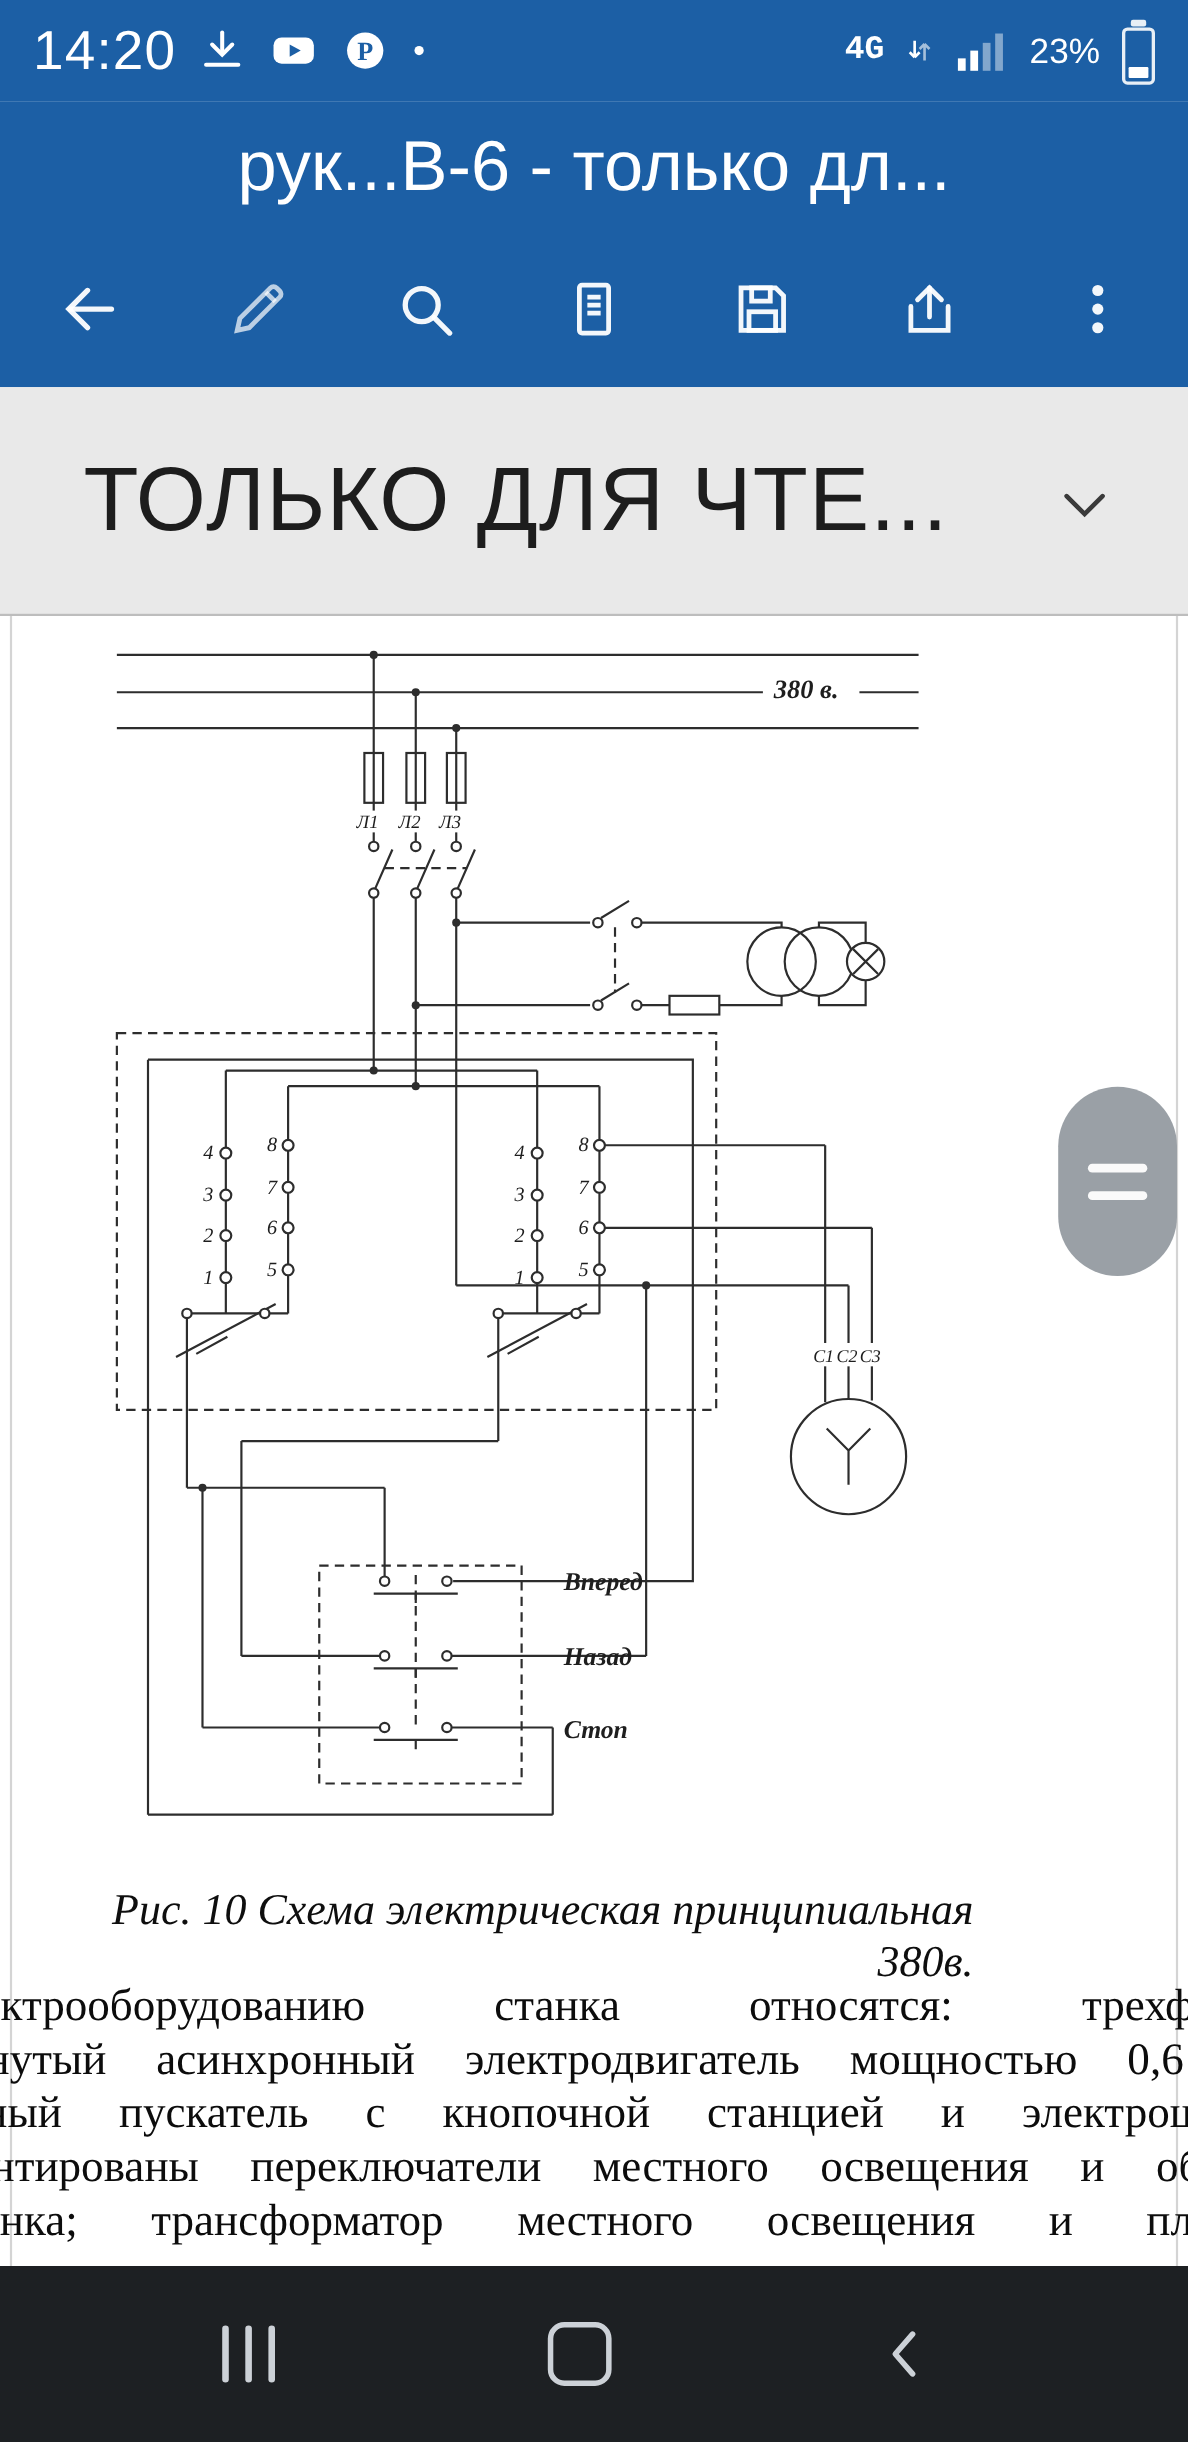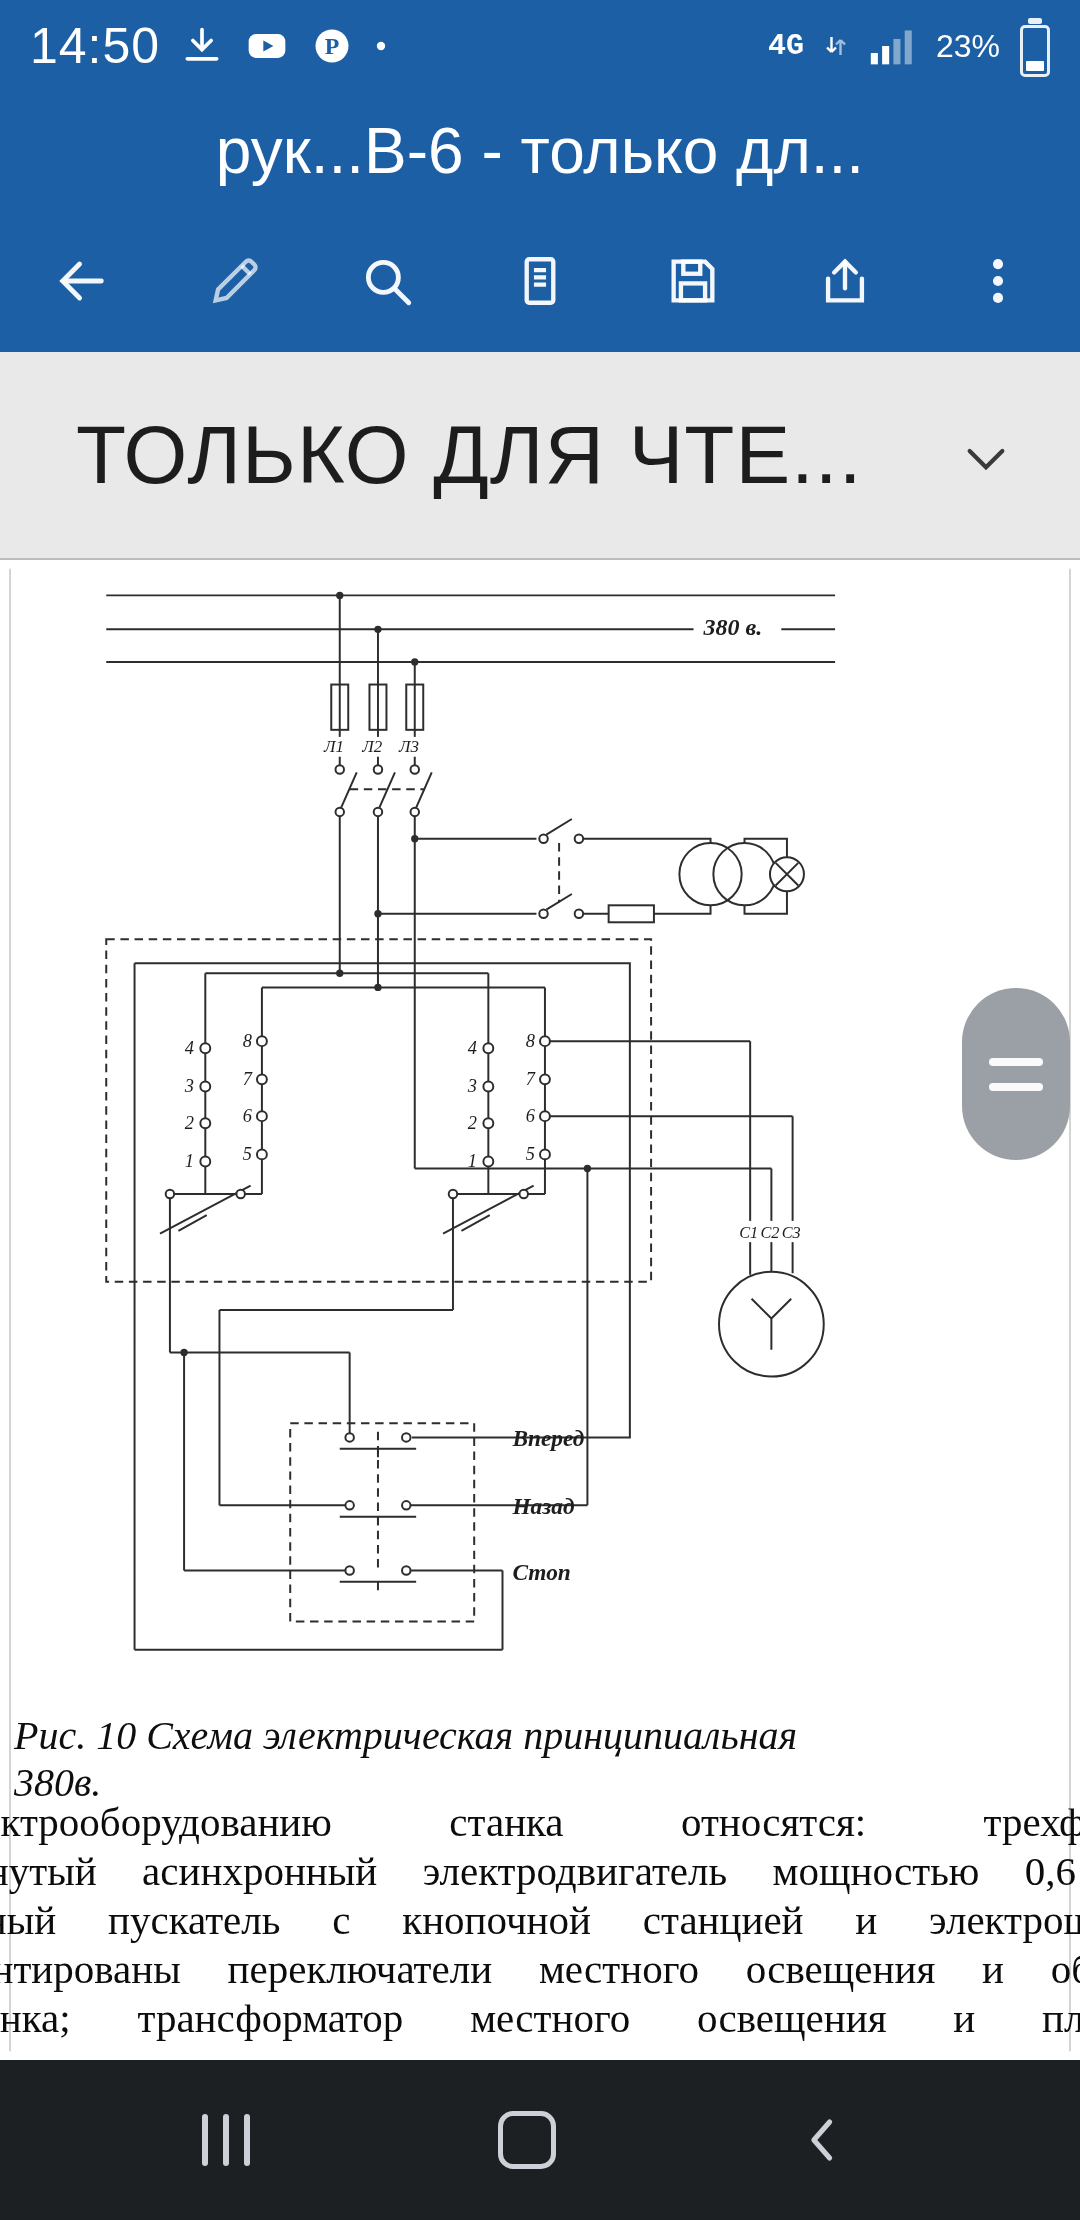--- a/index.html
+++ b/index.html
@@ -27,24 +27,24 @@
            display:flex;align-items:center;justify-content:space-between;padding:0 50px;box-sizing:border-box;}
   .tb-btn{width:64px;height:64px;display:flex;align-items:center;justify-content:center;}
 
   
   .docheader{position:absolute;top:352px;left:0;right:0;height:208px;background:#e9e9e9;
              display:flex;align-items:center;padding:0 76px;box-sizing:border-box;border-bottom:2px solid #bdbdbd;}
   .docheader .dh-title{font-size:82px;color:#1d1d1d;letter-spacing:1px;}
   .docheader .dh-chev{position:absolute;right:66px;top:78px;}
 
   
-  .page{position:absolute;top:560px;left:0;right:0;height:1500px;background:#fff;overflow:hidden;border-radius:32px;}
+  .page{position:absolute;top:560px;left:0;right:0;height:1500px;background:#fff;overflow:hidden;}
   .page-edge{position:absolute;top:0;bottom:0;width:2px;background:#d4d4d4;}
   .schematic{position:absolute;top:0;left:0;}
-  .caption{position:absolute;top:1152px;left:14px;width:860px;text-align:left;
+  .caption{position:absolute;top:1152px;left:25px;width:860px;text-align:right;
            font-family:"Liberation Serif",serif;font-style:italic;font-size:40px;color:#0e0e0e;}
   .bodytext{position:absolute;top:1238px;left:-55px;right:-62px;
             font-family:"Liberation Serif",serif;font-size:41px;color:#0c0c0c;}
   .bodyline{text-align:justify;text-align-last:justify;line-height:49px;height:49px;overflow:hidden;}
 
   
   .scrollpill{position:absolute;top:988px;left:962px;width:108px;height:172px;border-radius:54px;
               background:#9aa0a6;display:flex;flex-direction:column;align-items:center;justify-content:center;gap:17px;}
   .pill-line{width:54px;height:8px;background:#fafafa;border-radius:4px;}
 
@@ -60,21 +60,21 @@
 
   
   .sch-txt{font-family:"Liberation Serif",serif;font-style:italic;fill:#1e1e1e;}
 </style>
 </head>
 <body>
 
 <div class="screen">
 
   <div class="statusbar">
-    <span class="sb-time">14:50</span>
+    <span class="sb-time">14:20</span>
     <svg class="sb-ico" width="44" height="44" viewBox="0 0 24 24">
       <g stroke="#fff" stroke-width="2" fill="none" stroke-linecap="round">
         <path d="M12 3v10"></path>
           <path d="M7 9l5 5 5-5"></path>
           <path d="M4 19h16"></path>
       </g>
     </svg>
     <svg class="sb-ico" width="46" height="44" viewBox="0 0 24 24">
       <rect x="2" y="5.5" width="20" height="13" rx="4" fill="#fff"></rect>
       <path d="M10 9l5.5 3L10 15z" fill="#1c5fa5"></path>

